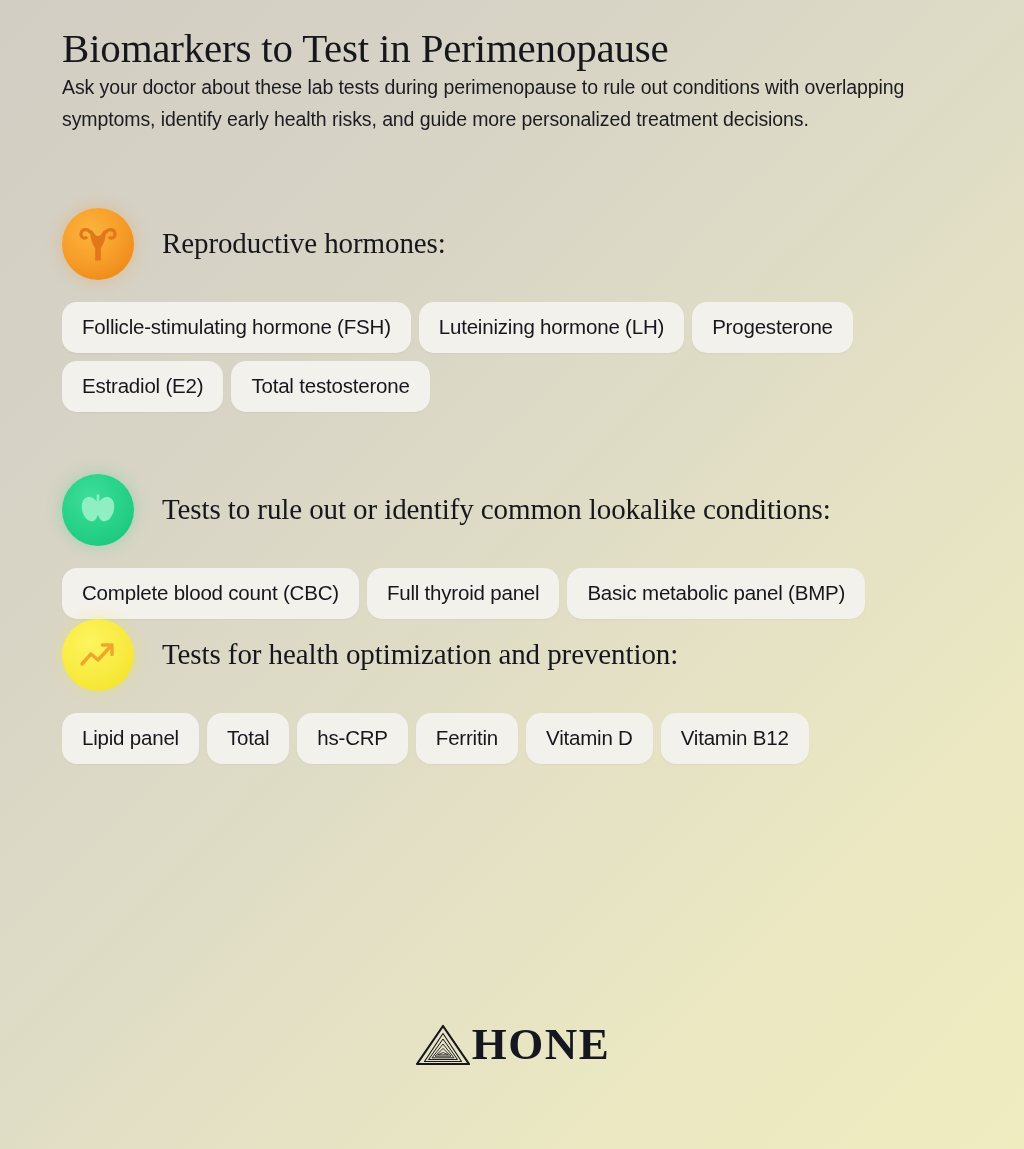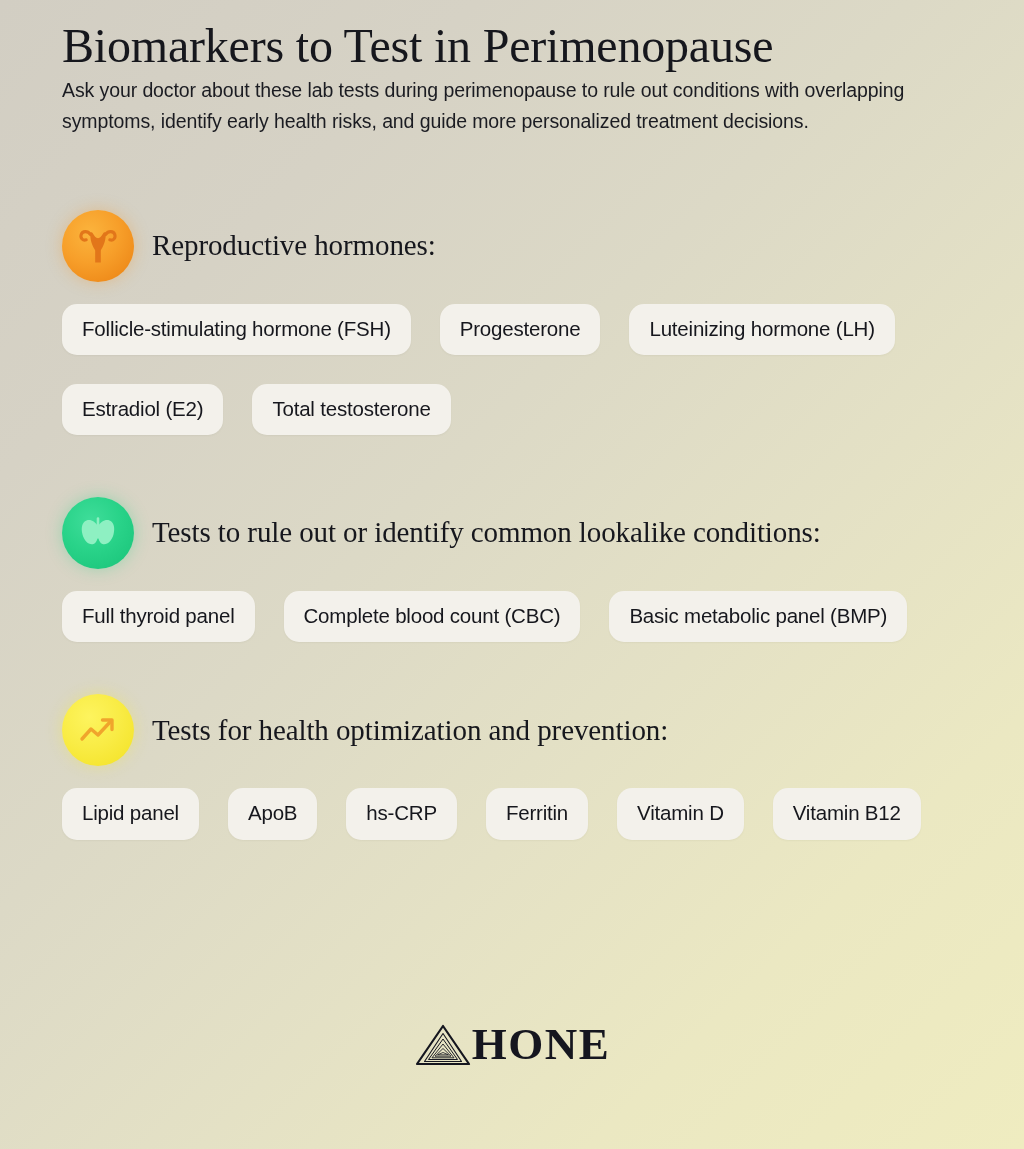--- a/index.html
+++ b/index.html
@@ -25,46 +25,46 @@
 
   .sheet {
     position: absolute;
     inset: 0;
     padding: 0 62px;
   }
 
   
   .page-title {
     font-family: "Liberation Serif", serif;
-    font-size: 48px;
+    font-size: 41px;
     font-weight: 400;
     letter-spacing: -0.2px;
     color: #16171d;
-    padding-top: 18px;
+    padding-top: 24px;
     line-height: 1.18;
   }
 
   .page-subtitle {
     font-size: 19.5px;
     line-height: 1.62;
     color: #1b1c22;
     max-width: 900px;
     letter-spacing: -0.1px;
   }
 
   
   .section { margin-top: 0; }
   .section-1 { padding-top: 72px; }
   .section-2 { padding-top: 62px; text-align: right; }
-  .section-3 { padding-top: 52px; }
+  .section-3 { }
 
   .section-head {
     display: flex;
     align-items: center;
-    gap: 18px;
+    gap: 28px;
     margin-bottom: 22px;
   }
 
   .icon-badge {
     width: 72px;
     height: 72px;
     border-radius: 50%;
     flex: 0 0 72px;
     display: flex;
     align-items: center;
@@ -92,21 +92,21 @@
     font-weight: 400;
     color: #16171d;
     letter-spacing: -0.1px;
     line-height: 1.15;
   }
 
   
   .pill-group {
     display: flex;
     flex-wrap: wrap;
-    gap: 29px;
+    gap: 8px;
     max-width: 900px;
   }
 
   .pill {
     background: #f3f1eb;
     border-radius: 15px;
     padding: 13px 20px 14px;
     font-size: 20.5px;
     line-height: 1.18;
     color: #16171d;
@@ -152,59 +152,59 @@
             <path d="M14.5 9.5 C11.5 5.5 6.5 5.8 5.2 9.6 C4 13.2 7 16 10.2 14.8"></path>
             <path d="M29.5 9.5 C32.5 5.5 37.5 5.8 38.8 9.6 C40 13.2 37 16 33.8 14.8"></path>
           </g>
           <path d="M14.2 8.6 C14.2 17.5 17.4 22.4 19.2 25.4 L19.2 37.5 L24.8 37.5 L24.8 25.4 C26.6 22.4 29.8 17.5 29.8 8.6 C29.8 7.3 28.2 6.8 27.4 8 C25.6 10.8 24.2 13.2 22 13.2 C19.8 13.2 18.4 10.8 16.6 8 C15.8 6.8 14.2 7.3 14.2 8.6 Z" fill="#e2761a"></path>
         </svg>
       </div>
       <div class="section-title">Reproductive hormones:</div>
     </div>
     <div class="pill-group">
       <span class="pill">Follicle-stimulating hormone (FSH)</span>
+      <span class="pill">Luteinizing hormone (LH)</span>
       <span class="pill">Progesterone</span>
-      <span class="pill">Luteinizing hormone (LH)</span>
       <span class="pill">Estradiol (E2)</span>
       <span class="pill">Total testosterone</span>
     </div>
   </div>
 
   <div class="section section-2">
     <div class="section-head">
       <div class="icon-badge badge-thyroid">
         <svg width="44" height="40" viewBox="0 0 44 40" aria-hidden="true">
           <path d="M22 13.5 C19.5 8.5 14.5 6 10.5 7.5 C6 9.2 4.8 15 6.5 21.5 C8 27.4 12.5 32 16.8 31.2 C20.6 30.5 22 25.5 22 20.5 Z" fill="#8ef0c2"></path>
           <path d="M22 13.5 C24.5 8.5 29.5 6 33.5 7.5 C38 9.2 39.2 15 37.5 21.5 C36 27.4 31.5 32 27.2 31.2 C23.4 30.5 22 25.5 22 20.5 Z" fill="#8ef0c2"></path>
           <path d="M19.6 16.5 L24.4 16.5 L24.4 25.5 L19.6 25.5 Z" fill="#8ef0c2"></path>
           <path d="M22 5.5 L22 13" stroke="#8ef0c2" stroke-width="2.6" stroke-linecap="round"></path>
         </svg>
       </div>
       <div class="section-title">Tests to rule out or identify common lookalike conditions:</div>
     </div>
     <div class="pill-group">
+      <span class="pill">Complete blood count (CBC)</span>
       <span class="pill">Full thyroid panel</span>
-      <span class="pill">Complete blood count (CBC)</span>
       <span class="pill">Basic metabolic panel (BMP)</span>
     </div>
   </div>
 
   <div class="section section-3">
     <div class="section-head">
       <div class="icon-badge badge-trend">
         <svg width="42" height="36" viewBox="0 0 42 36" aria-hidden="true">
           <polyline points="5,27 14,17 21,23 34,9" fill="none" stroke="#f0a52c" stroke-width="3.4" stroke-linecap="round" stroke-linejoin="round"></polyline>
           <polyline points="25.5,8 35,8 35,17.5" fill="none" stroke="#f0a52c" stroke-width="3.4" stroke-linecap="round" stroke-linejoin="round"></polyline>
         </svg>
       </div>
       <div class="section-title">Tests for health optimization and prevention:</div>
     </div>
     <div class="pill-group">
       <span class="pill">Lipid panel</span>
-      <span class="pill">ApoB</span>
+      <span class="pill">Total</span>
       <span class="pill">hs-CRP</span>
       <span class="pill">Ferritin</span>
       <span class="pill">Vitamin D</span>
       <span class="pill">Vitamin B12</span>
     </div>
   </div>
 
   <div class="footer-logo">
     <svg class="logo-mark" width="58" height="44" viewBox="0 0 58 44" aria-hidden="true">
       <g stroke="#15161f" fill="none">

